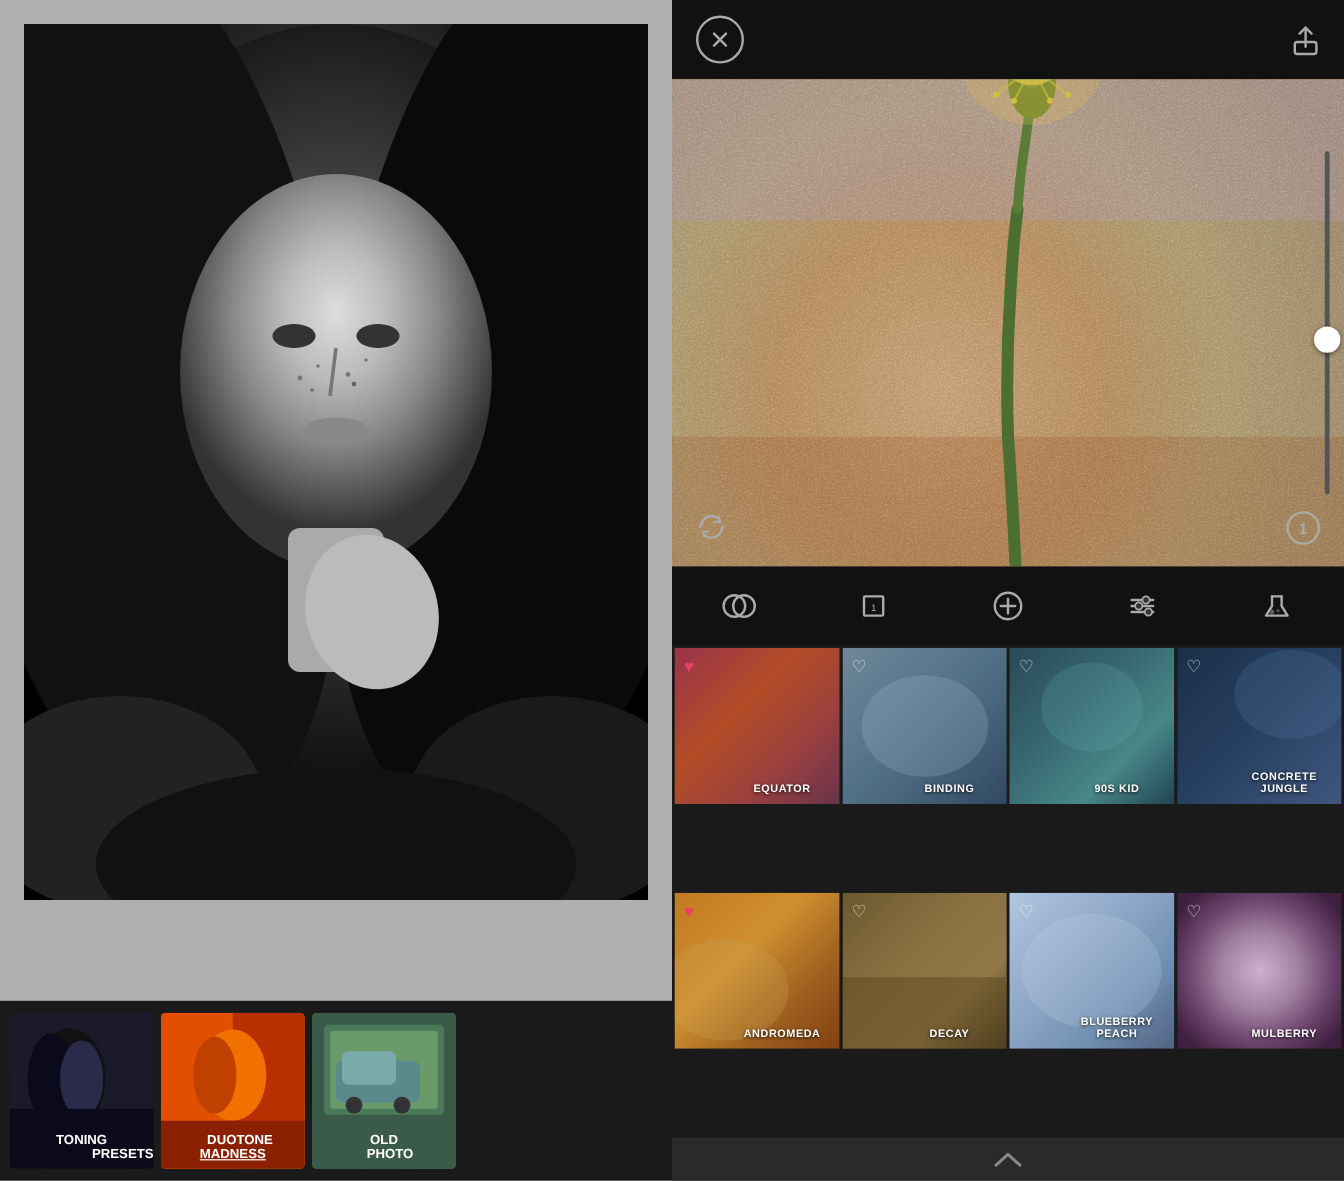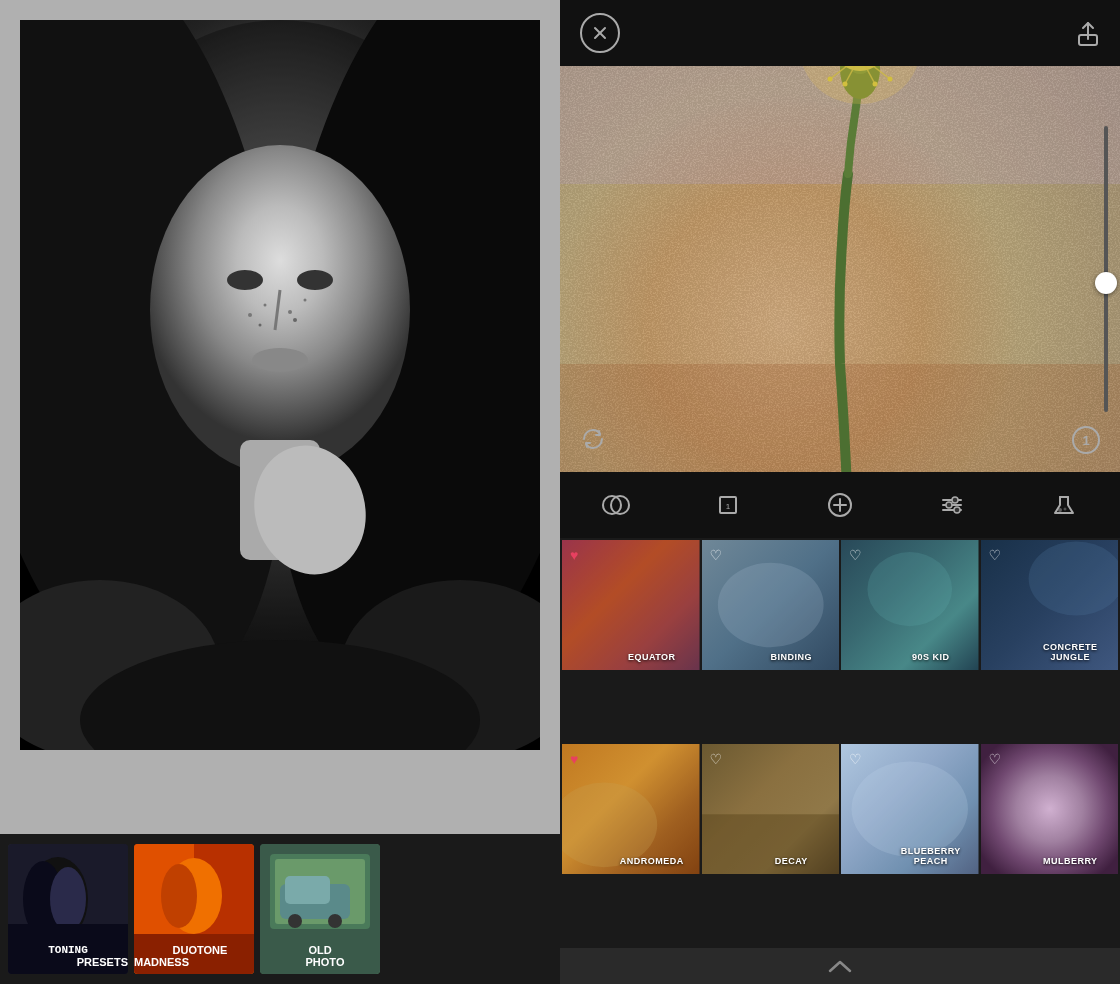--- a/index.html
+++ b/index.html
@@ -400,35 +400,35 @@
 
     <div class="filter-item filter-toning">
       <div class="filter-item-bg"></div>
       <svg style="position:absolute;width:100%;height:100%;" viewBox="0 0 120 130" xmlns="http://www.w3.org/2000/svg">
         <rect width="120" height="130" fill="#1a1a2a"></rect>
         <ellipse cx="50" cy="55" rx="30" ry="42" fill="#111"></ellipse>
         <ellipse cx="35" cy="55" rx="20" ry="38" fill="#0a0a1a"></ellipse>
         <ellipse cx="60" cy="55" rx="18" ry="32" fill="#2a2a4a"></ellipse>
         <rect x="0" y="80" width="120" height="50" fill="#0a0a1a"></rect>
       </svg>
-      <div style="position:absolute;bottom:18px;left:0;right:0;color:#fff;font-size:11px;font-weight:700;text-align:center;text-transform:uppercase;font-family:Liberation Mono, monospace;">TONING</div>
+      <div style="position:absolute;bottom:18px;left:0;right:0;color:#fff;font-size:11px;font-weight:700;text-align:center;text-transform:uppercase;">TONING</div>
       <div style="position:absolute;bottom:6px;left:0;right:0;color:#fff;font-size:11px;font-weight:700;text-align:right;text-transform:uppercase;">PRESETS</div>
     </div>
 
     <div class="filter-item filter-duotone">
       <div class="filter-item-bg"></div>
       <svg style="position:absolute;width:100%;height:100%;" viewBox="0 0 120 130" xmlns="http://www.w3.org/2000/svg">
         <rect width="120" height="130" fill="#b83000"></rect>
         <rect x="0" y="0" width="60" height="130" fill="#e05000"></rect>
         <ellipse cx="60" cy="52" rx="28" ry="38" fill="#f07000"></ellipse>
         <ellipse cx="45" cy="52" rx="18" ry="32" fill="#c04000"></ellipse>
         <rect x="0" y="90" width="120" height="40" fill="#8a2000"></rect>
       </svg>
       <div style="position:absolute;bottom:18px;left:12px;right:0;color:#fff;font-size:11px;font-weight:700;text-align:center;text-transform:uppercase;">DUOTONE</div>
-      <div style="position:absolute;bottom:6px;left:0;right:0;color:#fff;font-size:11px;font-weight:700;text-align:left;text-transform:uppercase;">MADNESS</div>
+      <div style="position:absolute;bottom:6px;left:0;right:0;color:#fff;font-size:11px;font-weight:700;text-align:center;text-transform:uppercase;text-decoration:underline;">MADNESS</div>
     </div>
 
     <div class="filter-item filter-oldphoto">
       <div class="filter-item-bg"></div>
       <svg style="position:absolute;width:100%;height:100%;" viewBox="0 0 120 130" xmlns="http://www.w3.org/2000/svg">
         <rect width="120" height="130" fill="#3a5a4a"></rect>
         <rect x="10" y="10" width="100" height="75" rx="4" fill="#4a7a5a"></rect>
         <rect x="15" y="15" width="90" height="65" rx="3" fill="#6a9a6a"></rect>
 
         <rect x="20" y="40" width="70" height="35" rx="6" fill="#5a8a8a"></rect>

